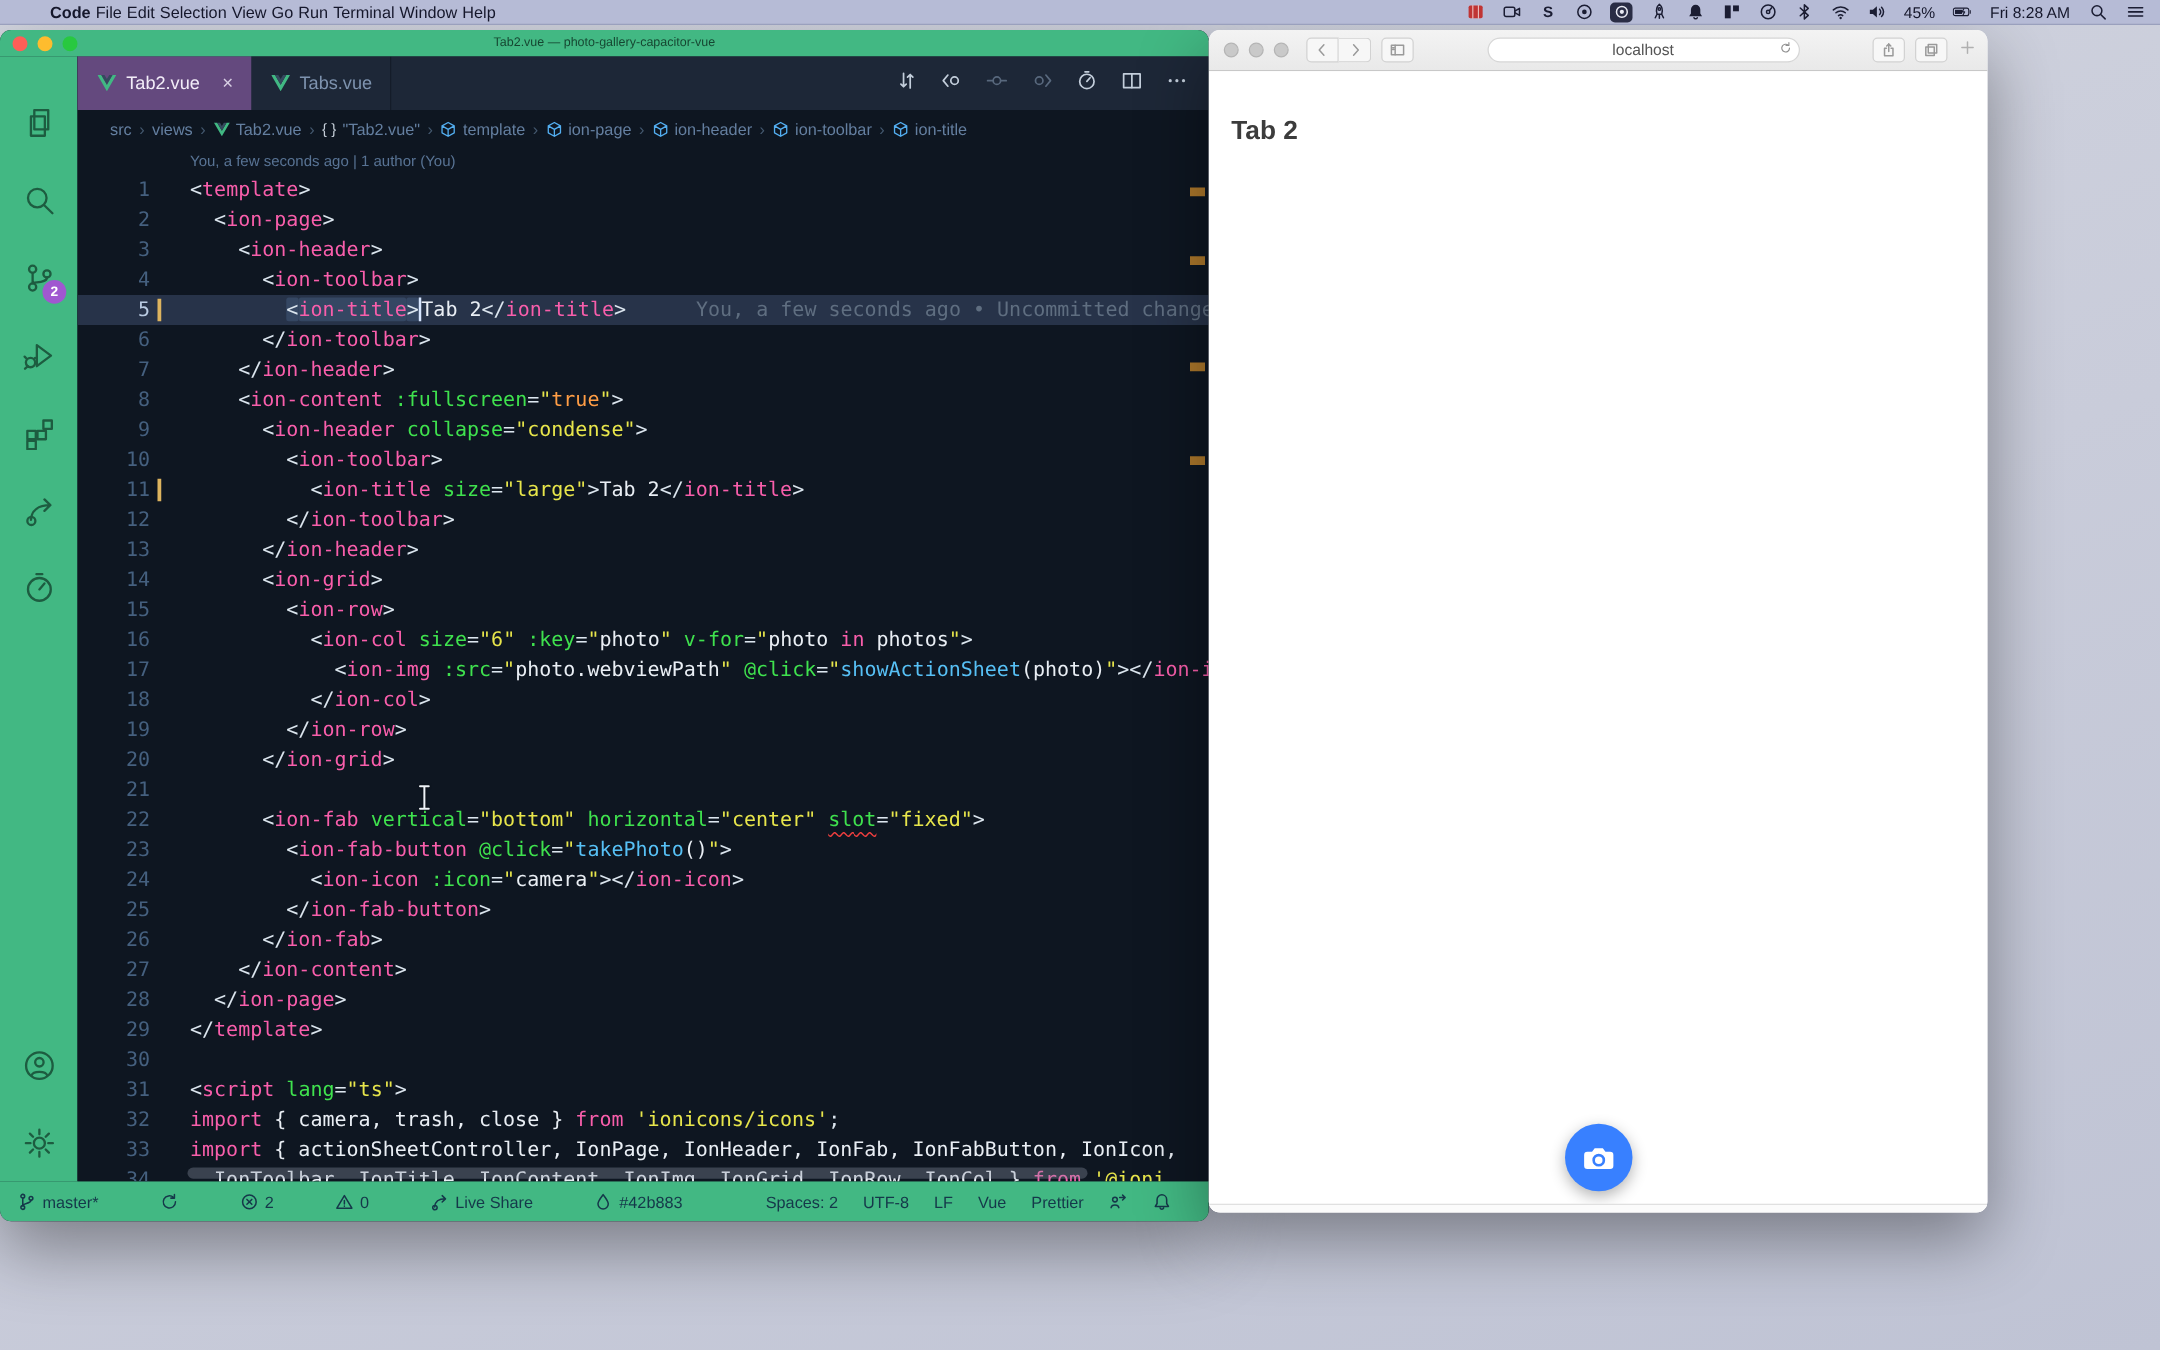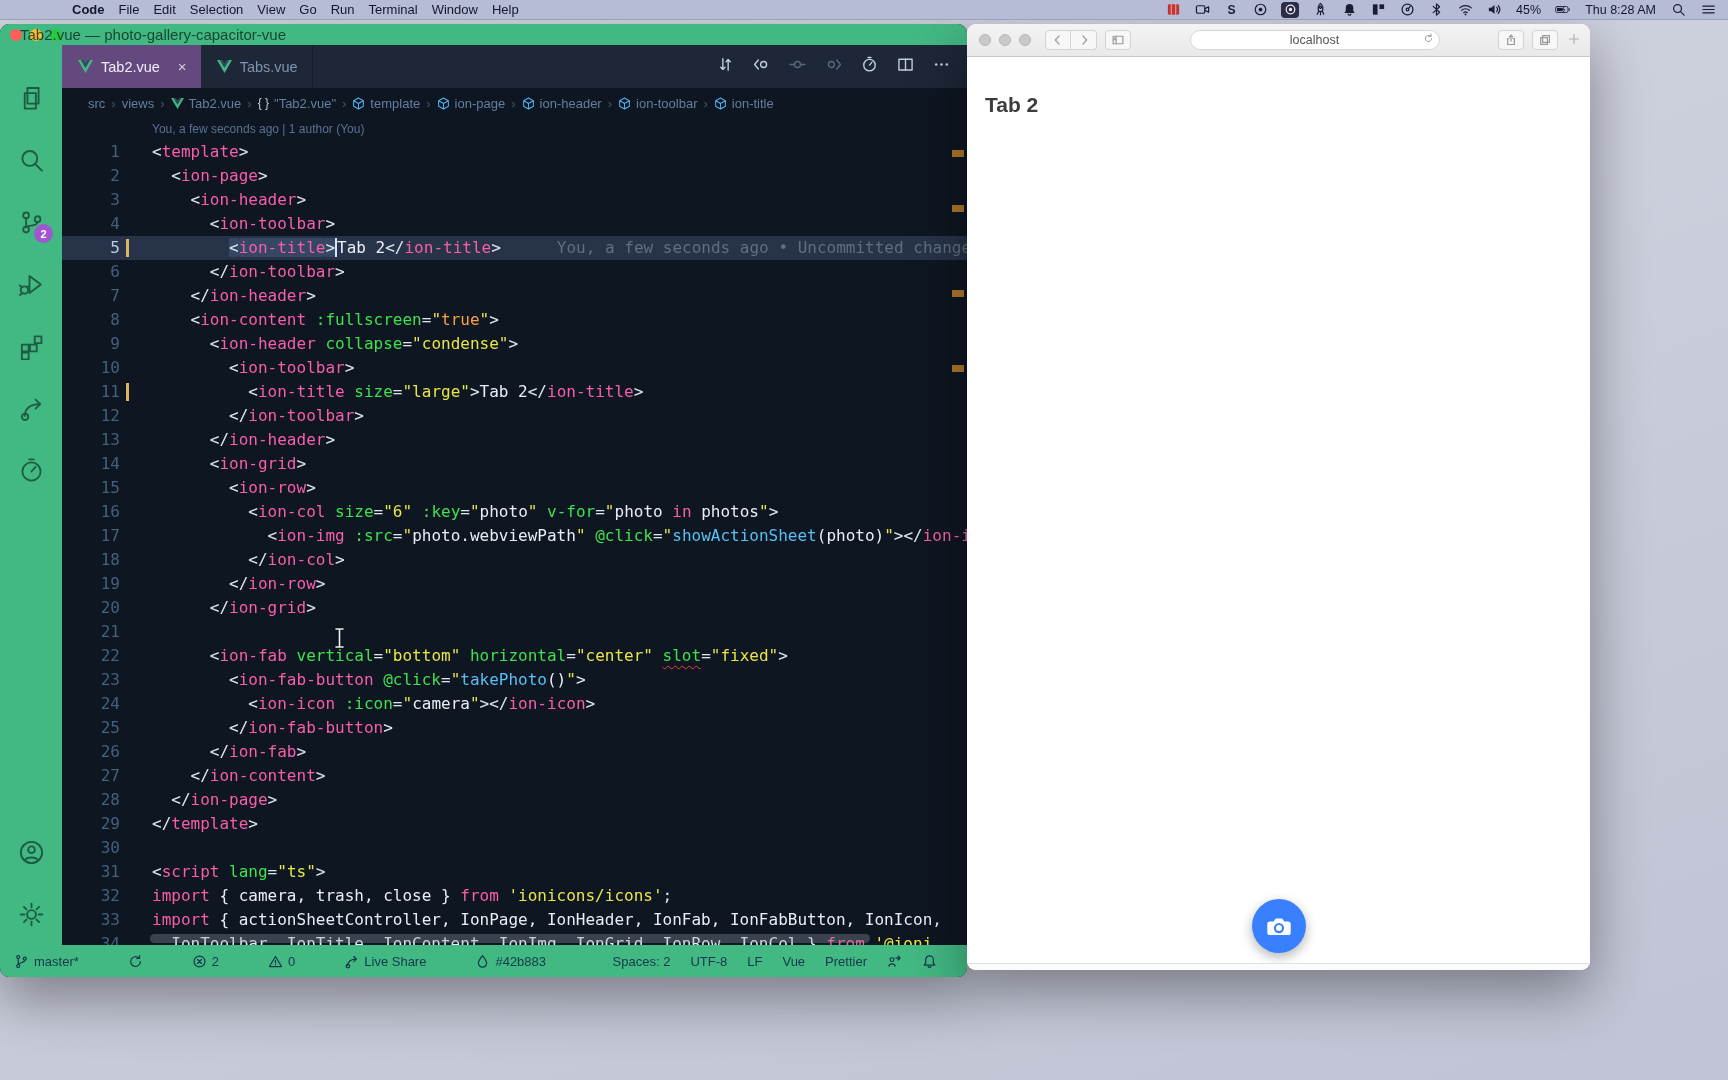--- a/index.html
+++ b/index.html
@@ -26,21 +26,21 @@
   
   .window { position:absolute; border-radius:9px; box-shadow:0 22px 55px rgba(0,0,0,.38); overflow:hidden; }
 
   
   #vscode { left:0; top:24px; width:967px; height:953px; background:#0e1621; z-index:10; }
   .vs-titlebar { height:21px; background:#42b883; display:flex; align-items:center; position:relative; }
   .lights { display:flex; gap:8px; padding-left:10px; }
   .light { width:12px; height:12px; border-radius:50%; }
   .l-red{background:#ff5f57;} .l-yel{background:#febc2e;} .l-grn{background:#28c840;}
   .l-gray{background:#c9c9c9; border:1px solid #b5b5b5;}
-  .vs-title { position:absolute; left:0; right:0; text-align:left; font-size:15px; color:rgba(10,40,28,.8);margin-left:20px; }
+  .vs-title { position:absolute; left:0; right:0; text-align:center; font-size:10px; color:rgba(10,40,28,.8); }
   .vs-body { display:flex; height:900px; }
   .activitybar { width:62px; background:#42b883; display:flex; flex-direction:column; align-items:center; padding-top:22px; }
   .act-item { position:relative; width:48px; height:62px; display:flex; align-items:center; justify-content:center; color:#1d5c40; }
   .act-item svg { width:27px; height:27px; stroke-width:1.1; }
   .act-spacer { flex:1; }
   .act-badge { position:absolute; right:2px; bottom:10px; min-width:19px; height:19px; border-radius:10px;
     background:#a057d0; color:#fff; font-size:11px; display:flex; align-items:center; justify-content:center; font-weight:bold;}
   .vs-main { flex:1; display:flex; flex-direction:column; background:#0e1621; min-width:0;}
   .tabsrow { height:43px; background:#1d2737; display:flex; align-items:stretch; }
   .tab { display:flex; align-items:center; gap:8px; padding:0 14px 0 16px; font-size:14.5px; }
@@ -120,21 +120,21 @@
   .sf-tab.active .shape{color:#3880ff;}
 
   svg { stroke:currentColor; fill:none; stroke-width:1.3; stroke-linecap:round; stroke-linejoin:round; }
 </style>
 </head>
 <body>
 
 <div class="menubar">
   <div class="left">
     <span class="apple"></span>
-    <span id="menu-items" style="display: flex; gap: 14px; margin-left: 32px;">
+    <span id="menu-items" style="display: flex; gap: 4px;">
         <span class="menu-item bold">Code</span>
         <span class="menu-item">File</span>
         <span class="menu-item">Edit</span>
         <span class="menu-item">Selection</span>
         <span class="menu-item">View</span>
         <span class="menu-item">Go</span>
         <span class="menu-item">Run</span>
         <span class="menu-item">Terminal</span>
         <span class="menu-item">Window</span>
         <span class="menu-item">Help</span>
@@ -216,21 +216,21 @@
       </span>
     <span class="mb-txt">45%</span>
     <span class="mb-ic batt">
         <svg viewBox="0 0 24 16">
           <rect x="1" y="3.5" width="18.5" height="9" rx="2.4"></rect>
           <rect x="3" y="5.5" width="8.5" height="5" fill="currentColor" stroke="none"></rect>
           <path d="M21.3 6.5 v3"></path>
           <path d="M13.6 4.2 L11.6 8 h3 L12.6 11.8"></path>
         </svg>
       </span>
-    <span class="mb-txt">Thu 8:28 AM</span>
+    <span class="mb-txt">Fri 8:28 AM</span>
     <span class="mb-ic">
         <svg viewBox="0 0 16 16">
           <circle cx="7" cy="7" r="4.2"></circle>
           <path d="M10.2 10.2 L14 14"></path>
         </svg>
       </span>
     <span class="mb-ic">
         <svg viewBox="0 0 16 16">
           <path d="M2 4.5h12 M2 8h12 M2 11.5h12"></path>
         </svg>

